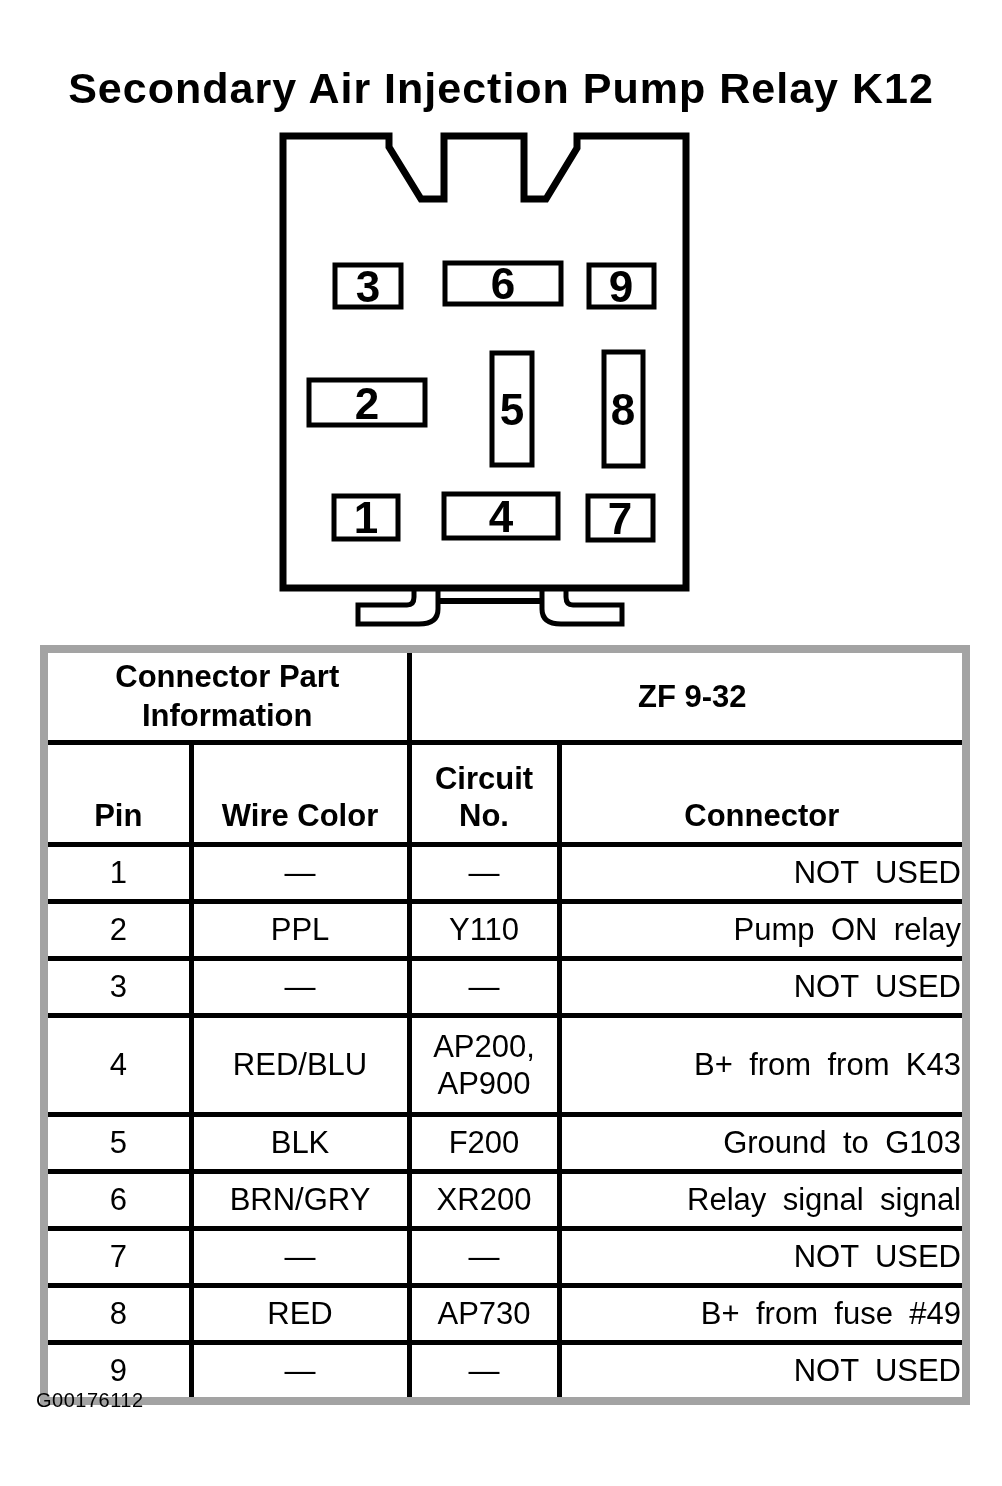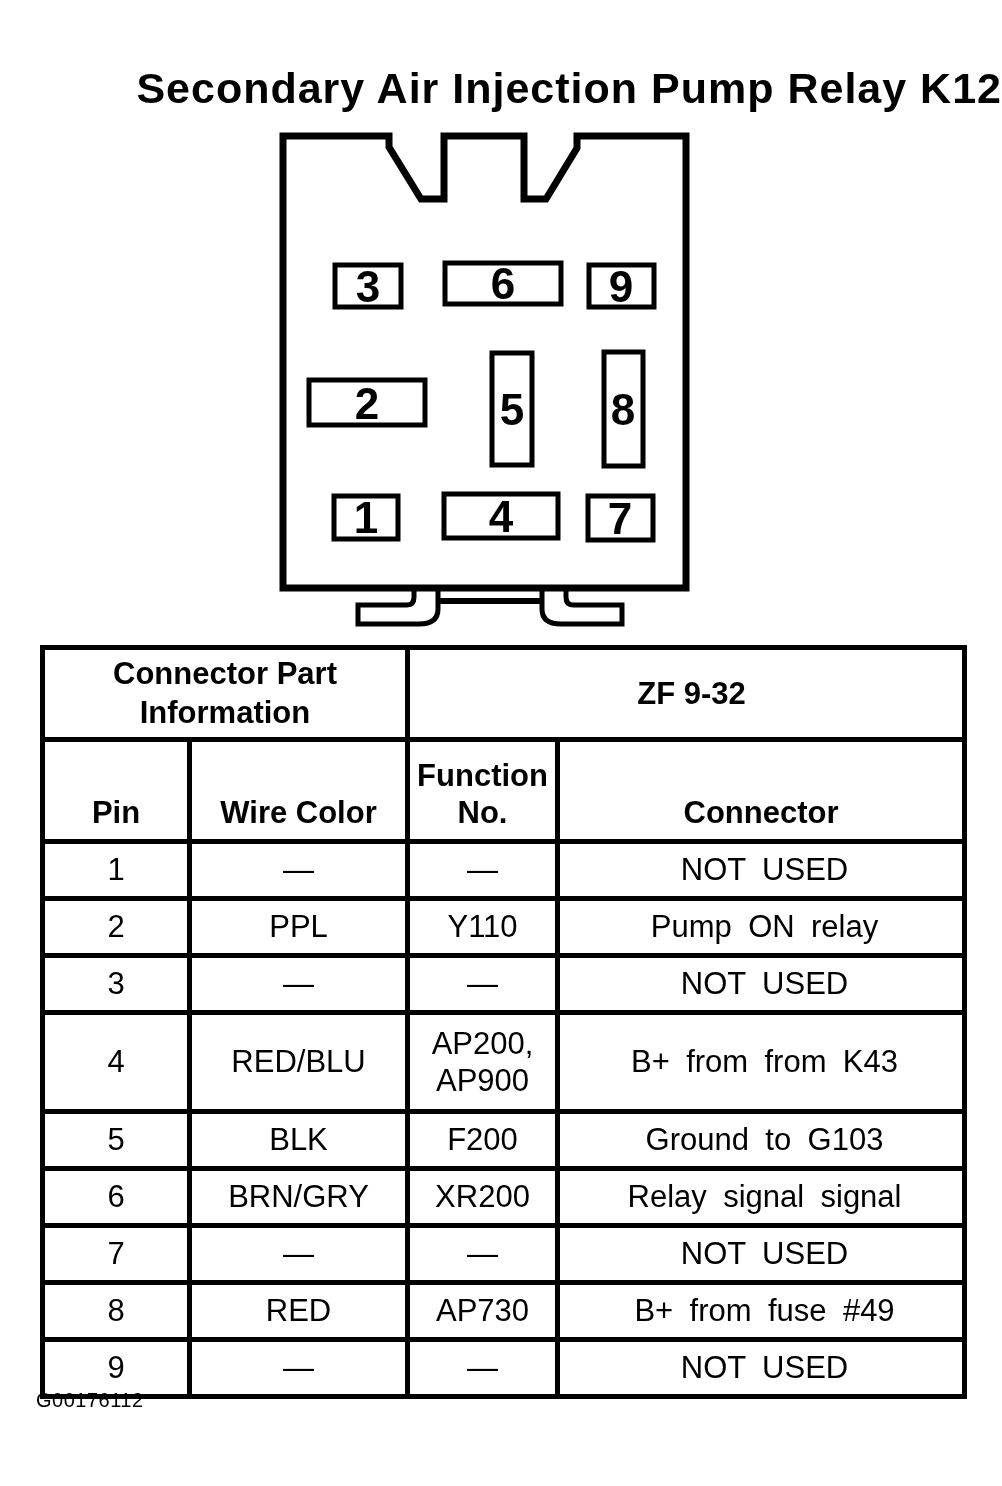--- a/index.html
+++ b/index.html
@@ -4,38 +4,38 @@
 <style>
   html,body { margin:0; padding:0; }
   body {
     width:1002px; height:1486px;
     background:#ffffff; color:#000;
     font-family:"Liberation Sans", sans-serif;
     position:relative; overflow:hidden;
   }
   .page-title {
     position:absolute; top:64px; left:0; width:1002px;
-    text-align:right; font-size:43px; font-weight:700;
+    text-align:center; font-size:43px; font-weight:700;
     letter-spacing:1px; margin:0;
   }
   .connector-svg { position:absolute; top:0; left:0; }
 
   .table-wrap { position:absolute; top:645px; left:40px; }
   table.pinout {
     border-collapse:collapse; table-layout:fixed;
-    width:922px; border:2px solid #a3a3a3;
+    width:922px; border:8px solid #a3a3a3;
     font-size:31px;
   }
   table.pinout td { border:5px solid #000; overflow:hidden; }
   .hdr { font-weight:700; }
   .cell-center { text-align:center; vertical-align:middle; }
   .cell-bottom { text-align:center; vertical-align:bottom; padding-bottom:8px; }
   .part-info { text-align:center; vertical-align:middle; font-weight:700; line-height:1.25; }
   .part-number { text-align:center; vertical-align:middle; padding-left:12px; font-weight:700; }
-  .func-cell { text-align:center; vertical-align:middle; padding-left:8px; word-spacing:0.25em; }
+  .func-cell { text-align:right; vertical-align:middle; padding-left:8px; word-spacing:0.25em; }
   .prewrap { white-space:pre-line; line-height:1.2; }
   .h-row1 td { height:85px; }
   .h-row2 td { height:88px; }
   .d-row td { height:50px; }
   .d-row-tall td { height:92px; }
   .figure-id {
     position:absolute; top:1389px; left:36px;
     font-size:20px; letter-spacing:0.5px;
   }
 </style>
@@ -88,21 +88,21 @@
         <col style="width:407px">
     </colgroup>
     <tbody>
       <tr class="h-row1">
         <td colspan="2" class="part-info">Connector Part Information</td>
         <td colspan="2" class="part-number">ZF 9-32</td>
       </tr>
       <tr class="h-row2 hdr">
         <td class="cell-bottom">Pin</td>
         <td class="cell-bottom">Wire Color</td>
-        <td class="cell-bottom prewrap">Function
+        <td class="cell-bottom prewrap">Circuit
 No.</td>
         <td class="cell-bottom">Connector</td>
       </tr>
 
       <tr class="d-row">
         <td class="cell-center">1</td>
         <td class="cell-center">—</td>
         <td class="cell-center">—</td>
         <td class="func-cell">NOT USED</td>
       </tr>

